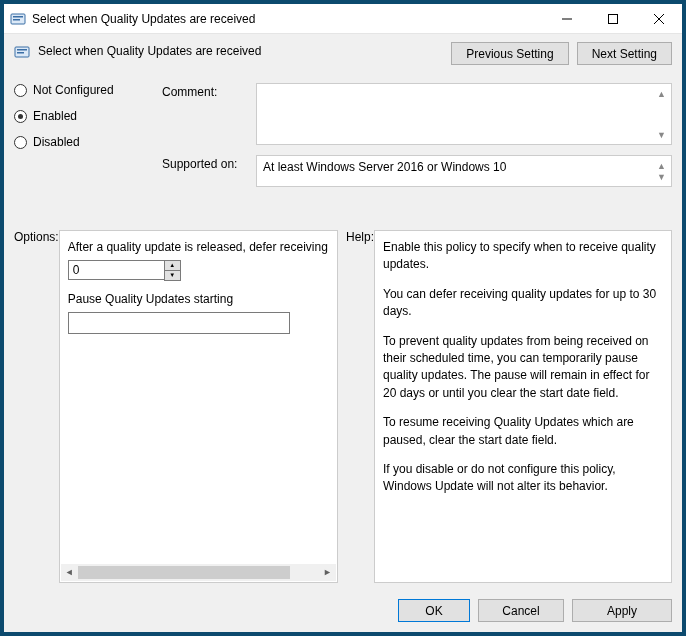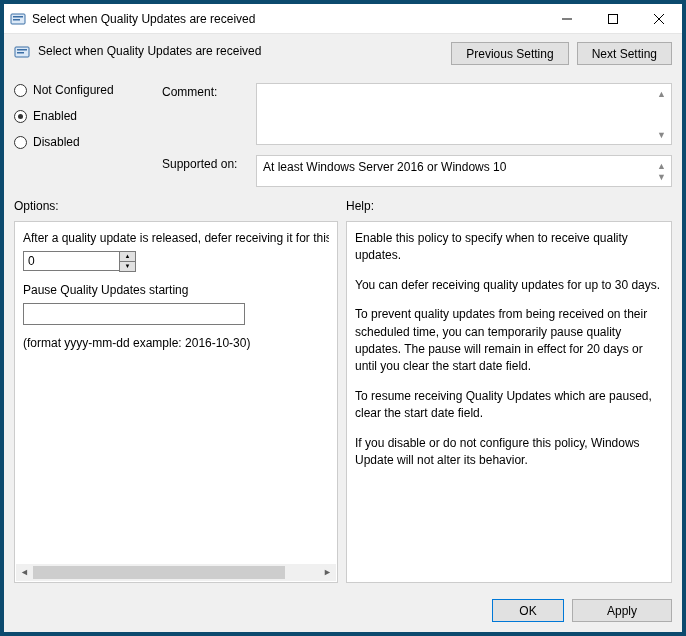--- a/index.html
+++ b/index.html
@@ -23,21 +23,21 @@
   .radio.selected::after { content: ""; width: 5px; height: 5px; background: #333; border-radius: 50%; }
   .fields-col { flex: 1; display: flex; flex-direction: column; gap: 10px; }
   .field-row { display: flex; align-items: flex-start; gap: 6px; }
   .field-label { width: 88px; text-align: left; padding-top: 2px; font-size: 12px; }
   .textarea-box { flex: 1; height: 62px; background: #fff; border: 1px solid #cccccc; position: relative; }
   .textarea-box.readonly { background: #fff; }
   .textarea-content { padding: 4px 18px 4px 6px; font-size: 12px; color: #000; }
   .scroll-arrow { position: absolute; right: 1px; width: 17px; height: 17px; display: flex; align-items: center; justify-content: center; color: #888; font-size: 9px; }
   .textarea-short { height: 32px; }
   .panels-row { display: flex; flex: 1; background: #f0f0f0; padding: 0 10px 6px 10px; gap: 8px; }
-  .panel-col { display: flex; flex-direction: column; }
+  .panel-col { display: flex; flex-direction: row; margin-top: 31px; }
   .panel-col.left { width: 324px; }
   .panel-col.right { flex: 1; }
   .panel-label { font-size: 12px; margin-bottom: 8px; }
   .panel-box { flex: 1; background: #fff; border: 1px solid #cccccc; padding: 8px; position: relative; overflow: hidden; font-size: 12px; line-height: 1.45; }
   .panel-box.left-box { padding-bottom: 20px; }
   .spinner-row { display: flex; align-items: stretch; margin-top: 4px; margin-bottom: 10px; }
   .spinner-input { width: 96px; height: 20px; border: 1px solid #7a7a7a; border-right: none; padding: 0 4px; font-size: 12px; outline: none; }
   .spinner-btns { width: 17px; display: flex; flex-direction: column; border: 1px solid #7a7a7a; }
   .spinner-btns div { flex: 1; display: flex; align-items: center; justify-content: center; font-size: 6px; background: #e1e1e1; }
   .spinner-btns div:first-child { border-bottom: 1px solid #7a7a7a; }
@@ -141,21 +141,20 @@
         <div style="white-space:nowrap; overflow:hidden;">After a quality update is released, defer receiving it for this many days:</div>
         <div class="spinner-row">
           <input class="spinner-input" value="0" style="">
           <div class="spinner-btns">
             <div>▲</div>
             <div>▼</div>
           </div>
         </div>
         <div>Pause Quality Updates starting</div>
         <input class="text-input" value="" style="">
-        <div>(format yyyy-mm-dd example: 2016-10-30)</div>
         <div class="hscroll">
           <div class="arrow">◄</div>
           <div class="track">
               <div class="thumb"></div>
             </div>
           <div class="arrow">►</div>
         </div>
       </div>
     </div>
     <div class="panel-col right">
@@ -165,16 +164,17 @@
         <p class="help-p">You can defer receiving quality updates for up to 30 days.</p>
         <p class="help-p">To prevent quality updates from being received on their scheduled time, you can temporarily pause quality updates. The pause will remain in effect for 20 days or until you clear the start date field.</p>
         <p class="help-p">To resume receiving Quality Updates which are paused, clear the start date field.</p>
         <p class="help-p">If you disable or do not configure this policy, Windows Update will not alter its behavior.</p>
       </div>
     </div>
   </div>
 
   <div class="footer">
     <div class="btn-std default" style="width:72px">OK</div>
+    <div class="btn-std" style="width:86px">Cancel</div>
     <div class="btn-std" style="width:100px">Apply</div>
   </div>
 
 </div>
 
 </body></html>

